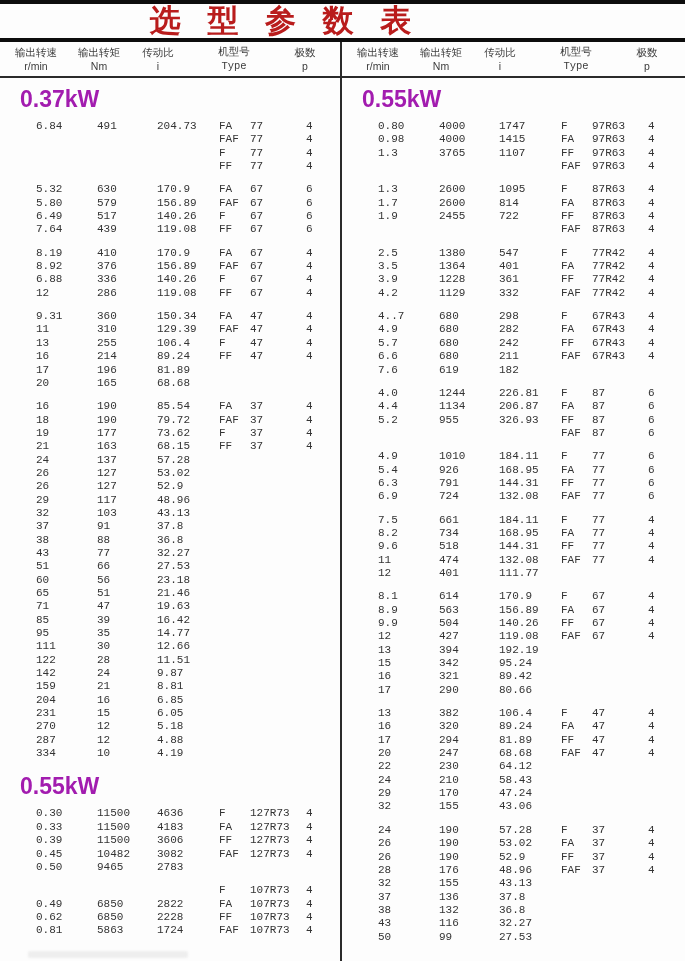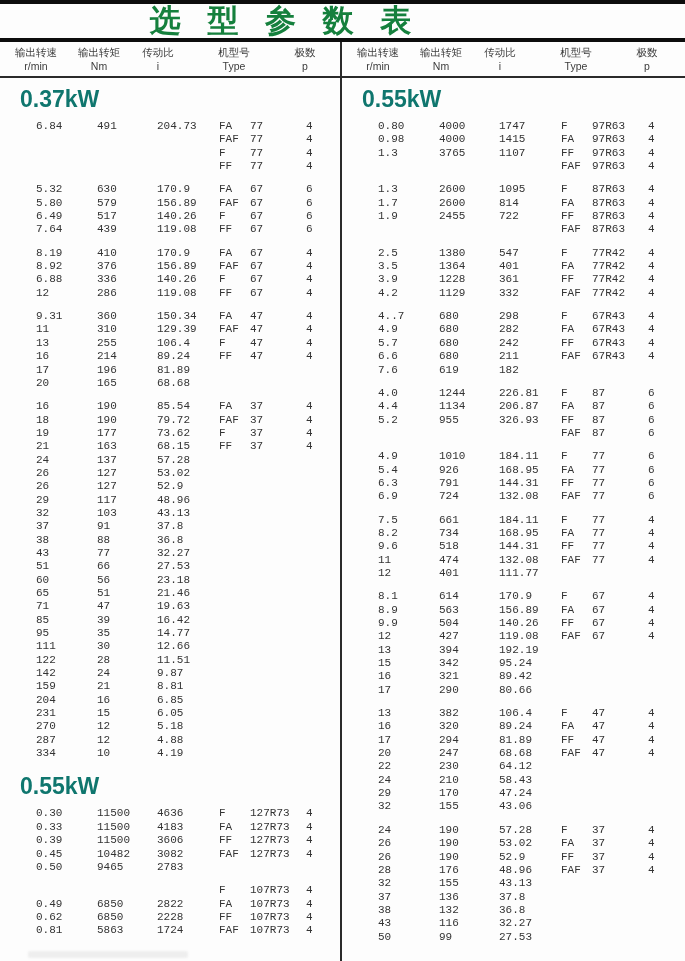--- a/index.html
+++ b/index.html
@@ -13,21 +13,21 @@
     margin:0 auto;
   }
   .top-bar{
     position:absolute;left:0;top:0;width:685px;height:4px;
     background:#0d0d0d;
   }
   .page-title{
     position:absolute;left:0;top:4px;width:570px;height:34px;
     text-align:center;
     font-size:31px;line-height:34px;font-weight:700;
-    letter-spacing:9px;color:#15803d;
+    letter-spacing:9px;color:#b91c1c;
     white-space:nowrap;
   }
   .title-rule{
     position:absolute;left:0;top:38px;width:685px;height:4px;
     background:#0d0d0d;
   }
   .divider{
     position:absolute;left:340px;top:42px;bottom:0;width:2px;
     background:#2a2a2a;
   }
@@ -39,29 +39,29 @@
   .col-headers.lh{left:0;width:340px;}
   .col-headers.rh{left:342px;width:343px;}
   .hcell{
     position:absolute;top:3px;text-align:center;
     font-size:10.5px;color:#3c3c3c;line-height:14px;
   }
   .hcell .unit{font-size:10.5px;color:#3c3c3c;}
   .hc1{left:4px;width:64px;}
   .hc2{left:70px;width:58px;}
   .hc3{left:132px;width:52px;}
-  .hc4{left:200px;width:68px;}
+  .hc4{left:200px;width:68px;font-family:Liberation Mono, monospace;}
   .hc5{left:284px;width:42px;}
   .body-col{
     position:absolute;top:79px;
   }
   .body-col.lb{left:0;width:340px;}
   .body-col.rb{left:342px;width:343px;}
   .power-header{
-    font-size:23px;font-weight:700;color:#0f766e;
+    font-size:23px;font-weight:700;color:#a21caf;
     margin:8px 0 9px 20px;
     letter-spacing:0px;line-height:24px;
   }
   .power-header.later{margin-top:14px;}
   .block{margin-bottom:10px;font-family:Liberation Mono, monospace;}
   .row{position:relative;height:13.35px;font-size:11px;line-height:13.35px;color:#333;}
   .c{position:absolute;top:0;white-space:nowrap;}
   .c1{left:36px;}
   .c2{left:97px;}
   .c3{left:157px;}

